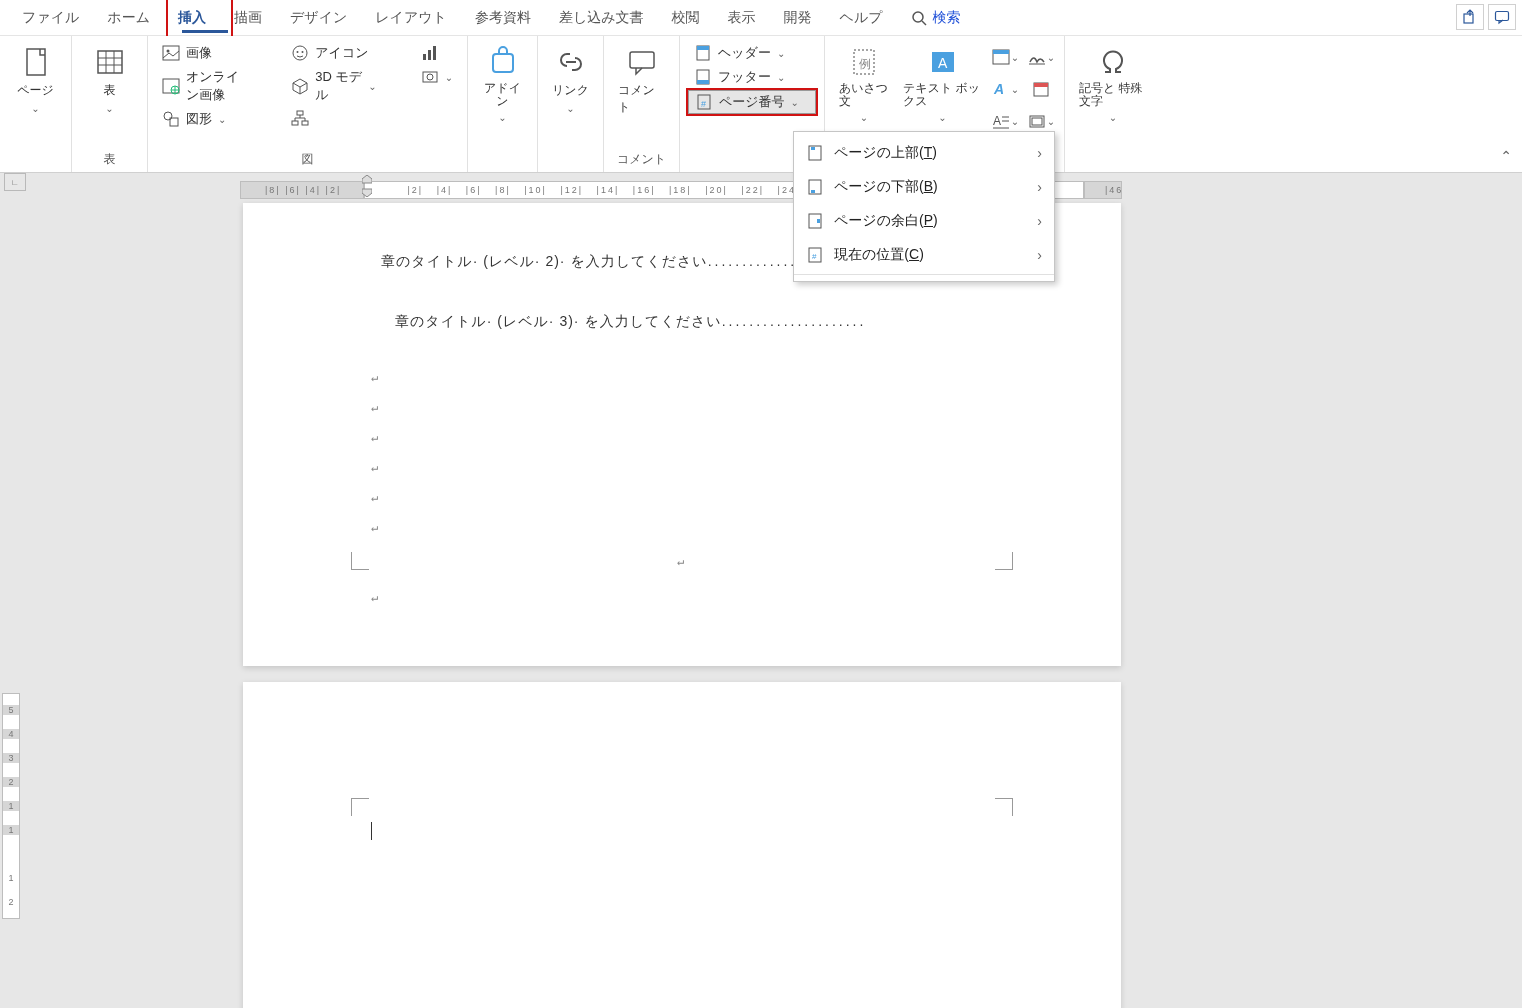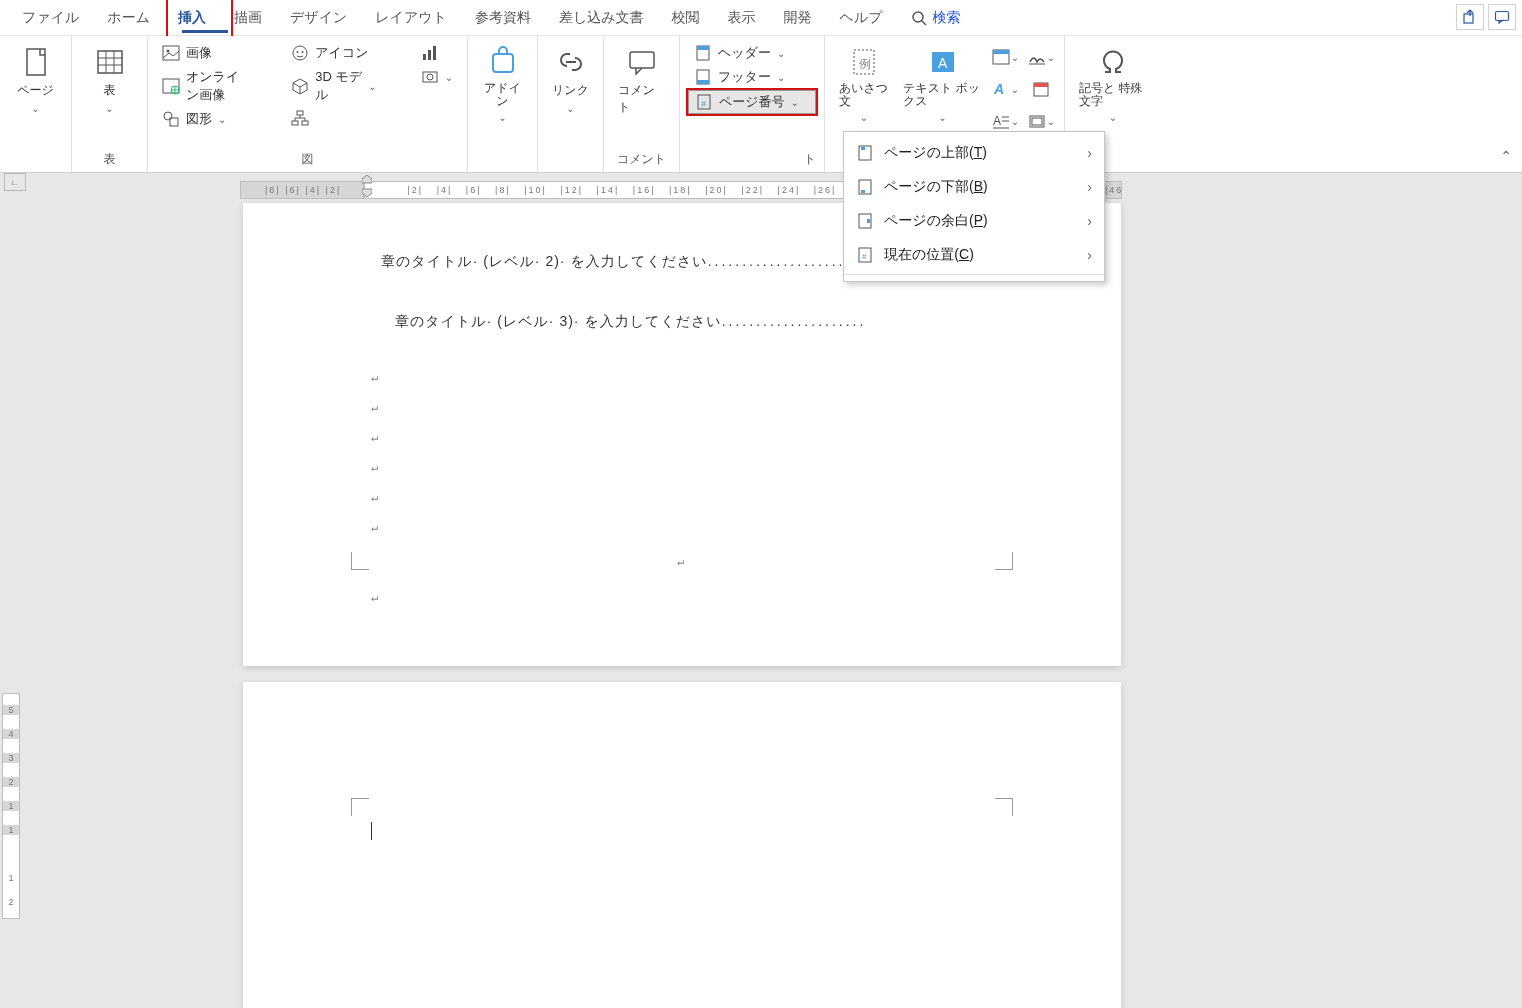--- a/index.html
+++ b/index.html
@@ -23,21 +23,21 @@
 .bigbtn svg { width: 32px; height: 32px; }
 .chev { font-size: 10px; color: #666; }
 .row-btns { display: flex; flex-direction: column; gap: 2px; }
 .smallbtn { display: flex; align-items: center; gap: 6px; padding: 2px 6px; font-size: 13px; color: #333; cursor: pointer; }
 .smallbtn svg { width: 18px; height: 18px; flex-shrink: 0; }
 .pnum-open { background: #e6e6e6; border: 1px solid #999; }
 .highlight-red { outline: 2px solid #d01212; }
 .collapse-caret { position: absolute; right: 10px; bottom: 8px; cursor: pointer; font-size: 14px; color: #666; }
 
 
-.dropdown { position: absolute; left: 843px; top: 131px; width: 262px; background: #fff; border: 1px solid #c5c5c5; box-shadow: 3px 3px 6px rgba(0,0,0,0.2); z-index: 20; padding: 4px 0; }
+.dropdown { position: absolute; left: 793px; top: 131px; width: 262px; background: #fff; border: 1px solid #c5c5c5; box-shadow: 3px 3px 6px rgba(0,0,0,0.2); z-index: 20; padding: 4px 0; }
 .dd-item { display: flex; align-items: center; height: 34px; padding: 0 12px; font-size: 14px; color: #222; cursor: pointer; gap: 10px; position: relative; }
 .dd-item .arrow { position: absolute; right: 12px; color: #666; }
 .dd-item svg { width: 18px; height: 18px; flex-shrink: 0; }
 .dd-sep { height: 1px; background: #e0e0e0; margin: 2px 0; }
 .dd-item.redbox { outline: 2px solid #d01212; outline-offset: -1px; }
 .underline-accel { text-decoration: underline; }
 
 
 .docarea { position: absolute; left: 0; top: 173px; right: 0; bottom: 0; background: #e7e7e7; }
 .ruler-corner { width: 22px; height: 18px; background: #e7e7e7; border: 1px solid #b9b9b9; margin-left: 4px; display: flex; align-items: center; justify-content: center; font-size: 8px; color: #666; }

